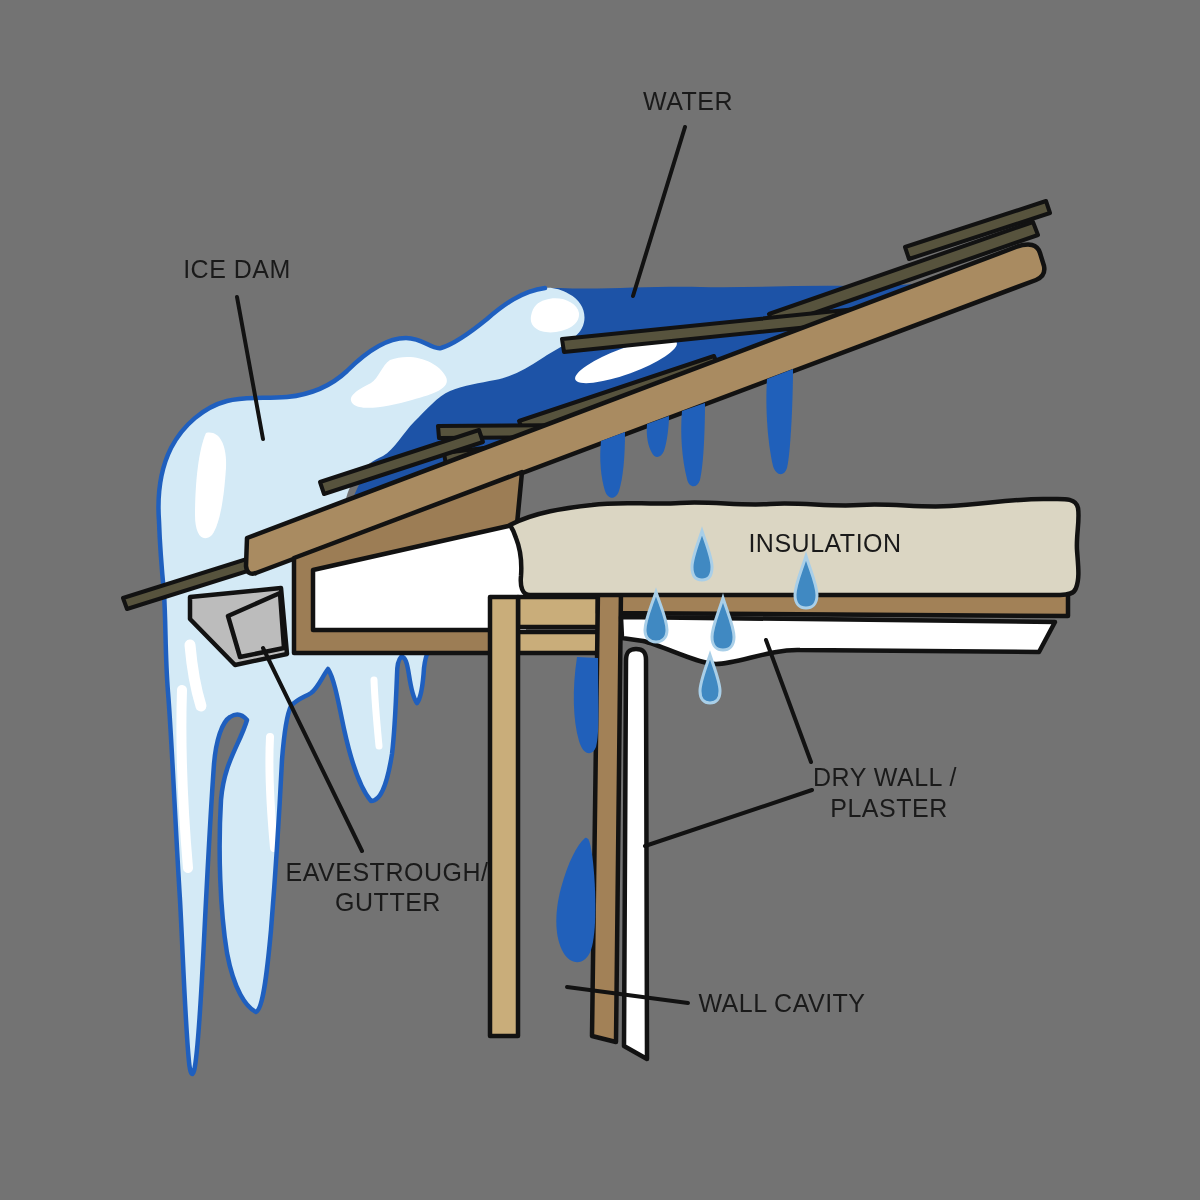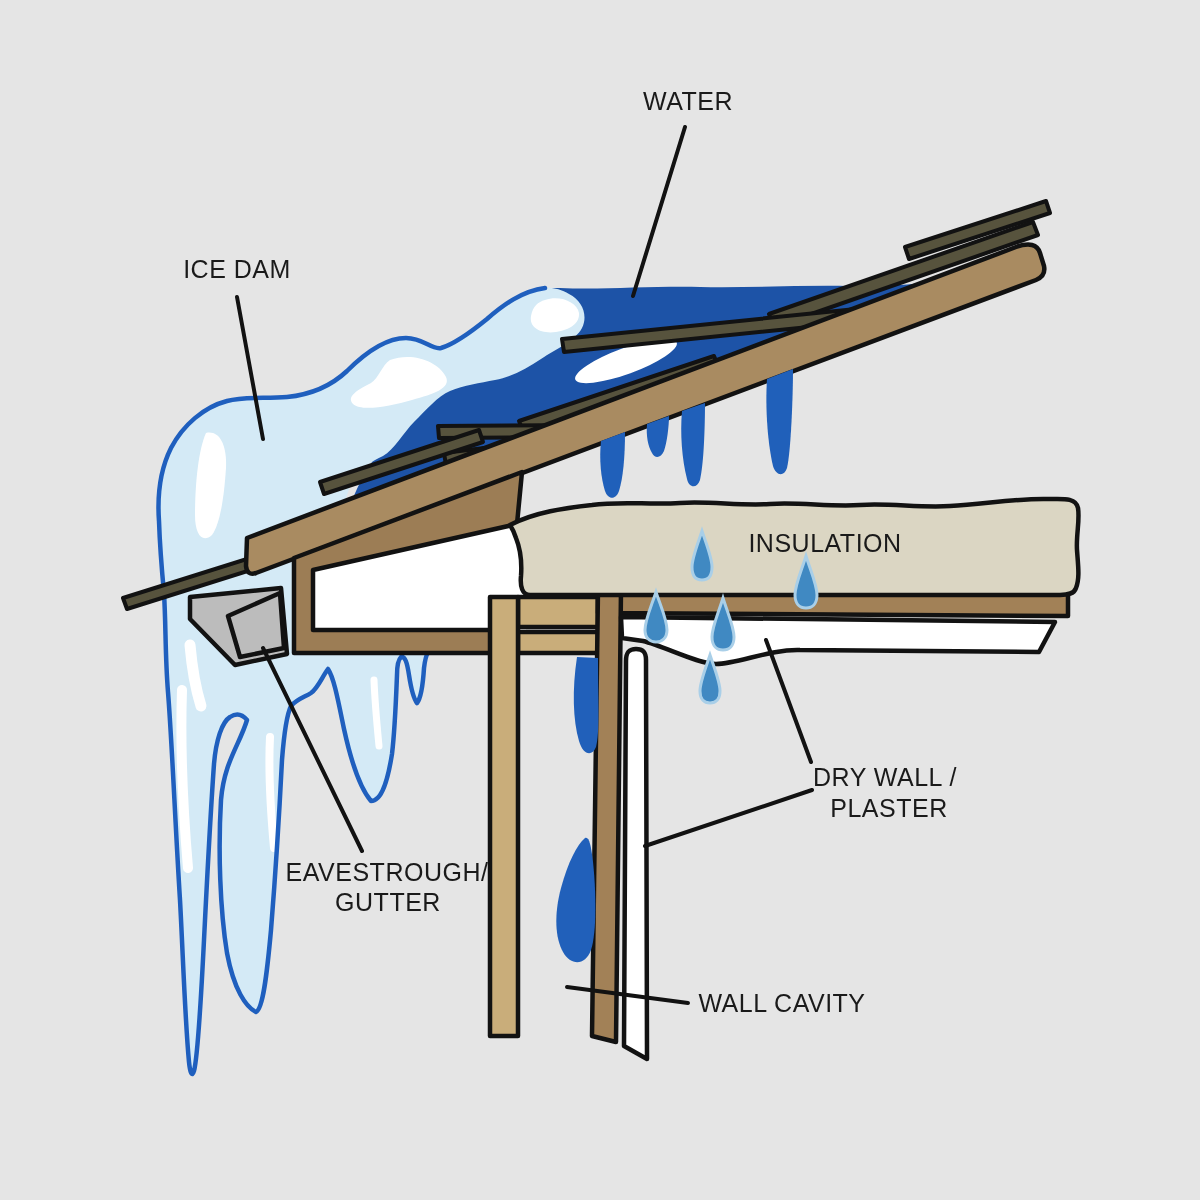--- a/index.html
+++ b/index.html
@@ -1,16 +1,16 @@
 <!DOCTYPE html>
 <html><head>
 <meta charset="utf-8">
 <style>
   html,body{margin:0;padding:0;background:#ffffff;}
-  .stage{width:1200px;height:1200px;position:relative;background:#e5e5e5;overflow:hidden;}
+  .stage{width:1200px;height:1200px;position:relative;background:#737373;overflow:hidden;}
   svg{display:block;}
   .outline{stroke:#121212;stroke-width:4.5;stroke-linejoin:round;stroke-linecap:round;}
   .deck{fill:#a98b61;}
   .frame{fill:#9c7d55;}
   .band{fill:#a28157;}
   .stud{fill:#c9ad7a;}
   .shingle{fill:#57533d;stroke:#121212;stroke-width:4;stroke-linejoin:round;}
   .water{fill:#1d53a7;}
   .drip{fill:#2060ba;}
   .cavitywater{fill:#2160ba;}

